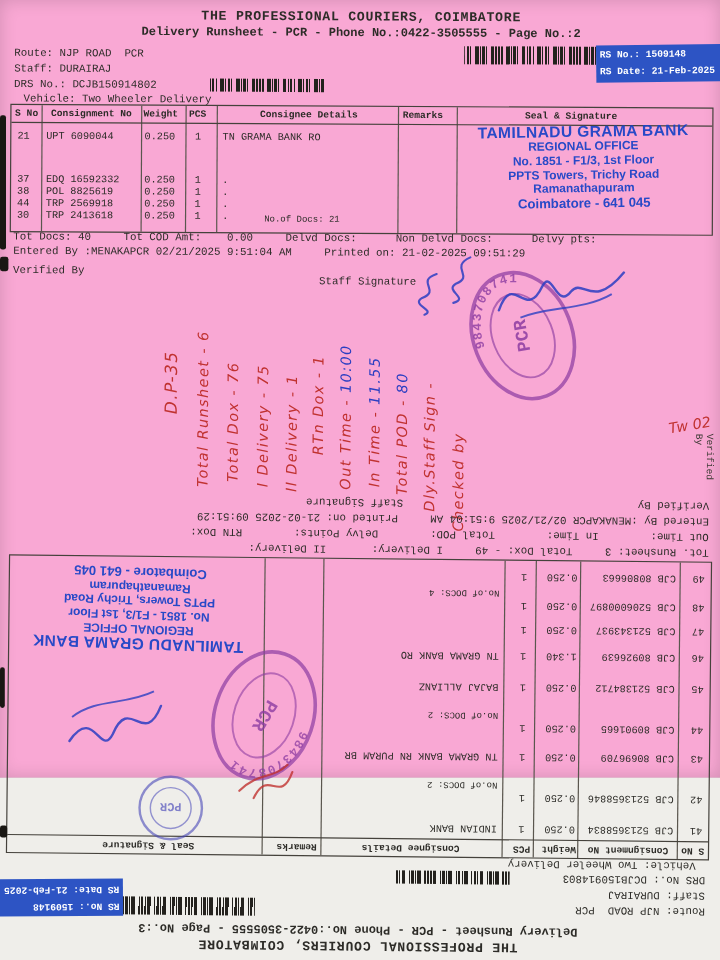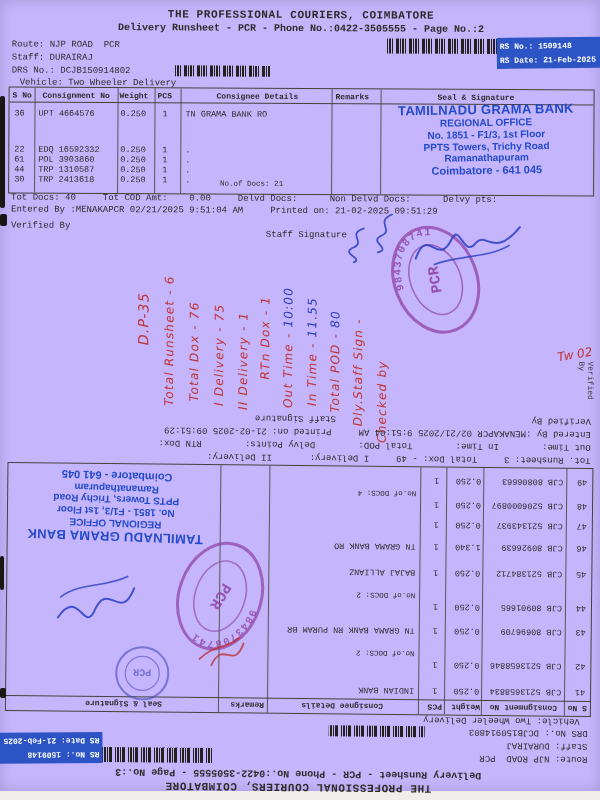--- a/index.html
+++ b/index.html
@@ -1,17 +1,17 @@
 <!DOCTYPE html>
 <html><head>
 <meta charset="utf-8">
 <style>
   html,body{margin:0;padding:0;}
   body{width:600px;height:800px;background:#efeeea;overflow:hidden;}
-  #scan{position:relative;width:600px;height:791px;background:#c4b5fd;
+  #scan{position:relative;width:600px;height:648px;background:#f9a8d4;
         box-shadow:inset 0 0 14px rgba(0,0,0,.16);
         font-family:"Liberation Mono","DejaVu Sans Mono",monospace;color:#2d2c28;}
   .sheet{position:absolute;left:4px;width:592px;}
   #sheet2{top:4px;height:408px;transform:rotate(.3deg);}
   #sheet3{top:412px;height:386px;transform:rotate(180.6deg);}
   .ctr{position:absolute;left:0;width:100%;text-align:center;font-weight:bold;}
   .title{top:5px;font-size:11px;letter-spacing:.6px;}
   .subtitle{top:19px;font-size:10px;}
   .meta{position:absolute;font-size:9px;white-space:pre;}
   .lbl-route{left:7px;top:37px;}
@@ -90,43 +90,43 @@
         <span class="h0">S No</span>
         <span class="h1">Consignment No</span>
         <span class="h2">Weight</span>
         <span class="h3">PCS</span>
         <span class="h4">Consignee Details</span>
         <span class="h5">Remarks</span>
         <span class="h6">Seal &amp; Signature</span>
       </div>
       <div class="tbody tb2">
         <div class="trow" style="top:6px;">
-          <span class="c0">36</span>
-          <span class="c1">UPT 4664576</span>
+          <span class="c0">21</span>
+          <span class="c1">UPT 6090044</span>
           <span class="c2">0.250</span>
           <span class="c3">1</span>
           <span class="c4">TN GRAMA BANK RO</span>
         </div>
         <div class="trow" style="top:42px;">
-          <span class="c0">22</span>
+          <span class="c0">37</span>
           <span class="c1">EDQ 16592332</span>
           <span class="c2">0.250</span>
           <span class="c3">1</span>
           <span class="c4">.</span>
         </div>
         <div class="trow" style="top:52px;">
-          <span class="c0">61</span>
-          <span class="c1">POL 3903860</span>
+          <span class="c0">38</span>
+          <span class="c1">POL 8825619</span>
           <span class="c2">0.250</span>
           <span class="c3">1</span>
           <span class="c4">.</span>
         </div>
         <div class="trow" style="top:62px;">
           <span class="c0">44</span>
-          <span class="c1">TRP 1310587</span>
+          <span class="c1">TRP 2569918</span>
           <span class="c2">0.250</span>
           <span class="c3">1</span>
           <span class="c4">.</span>
         </div>
         <div class="trow" style="top:72px;">
           <span class="c0">30</span>
           <span class="c1">TRP 2413618</span>
           <span class="c2">0.250</span>
           <span class="c3">1</span>
           <span class="c4">.</span>

